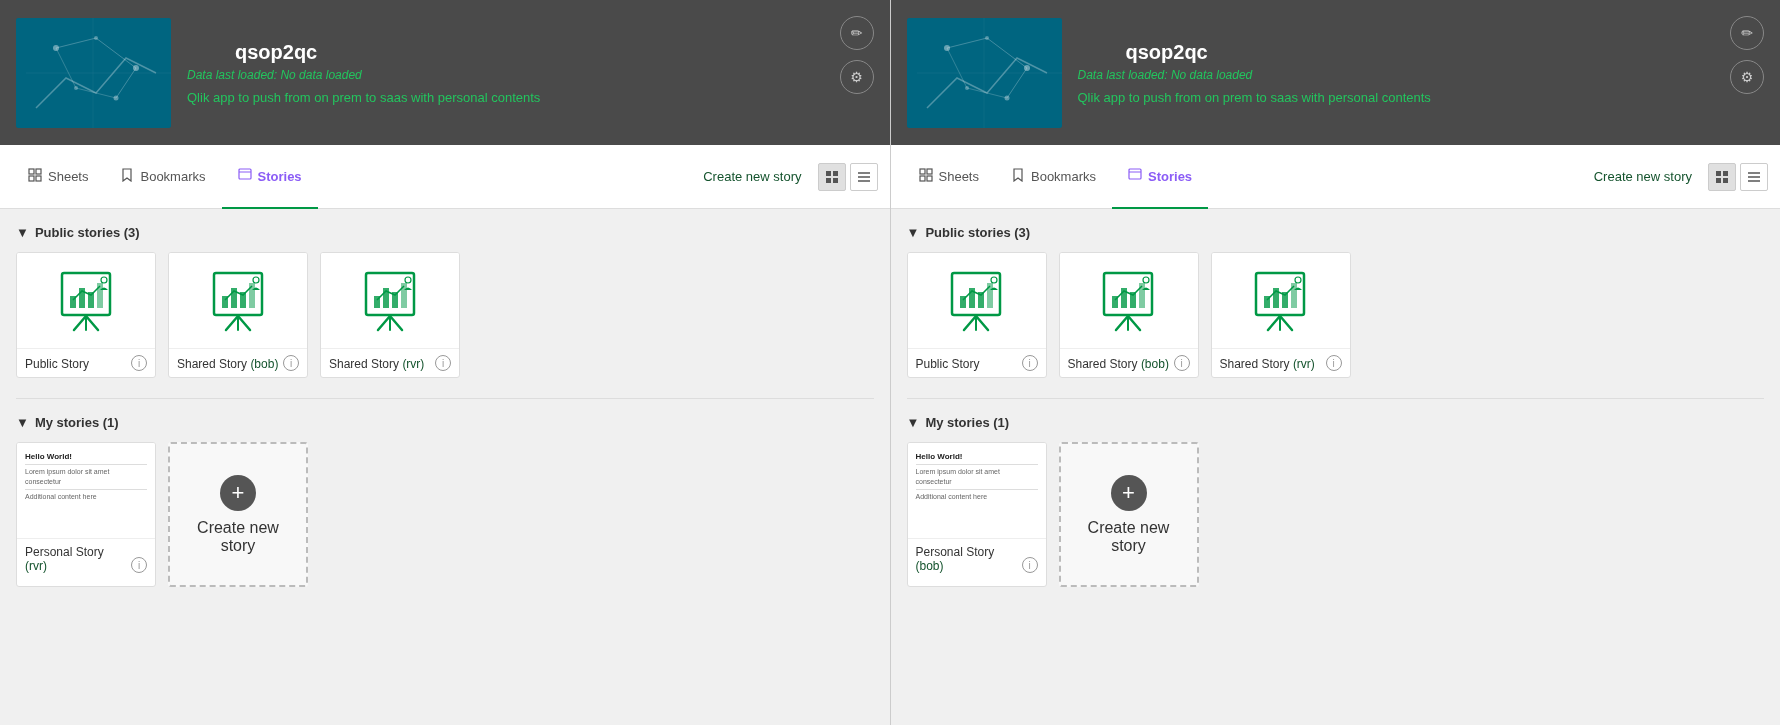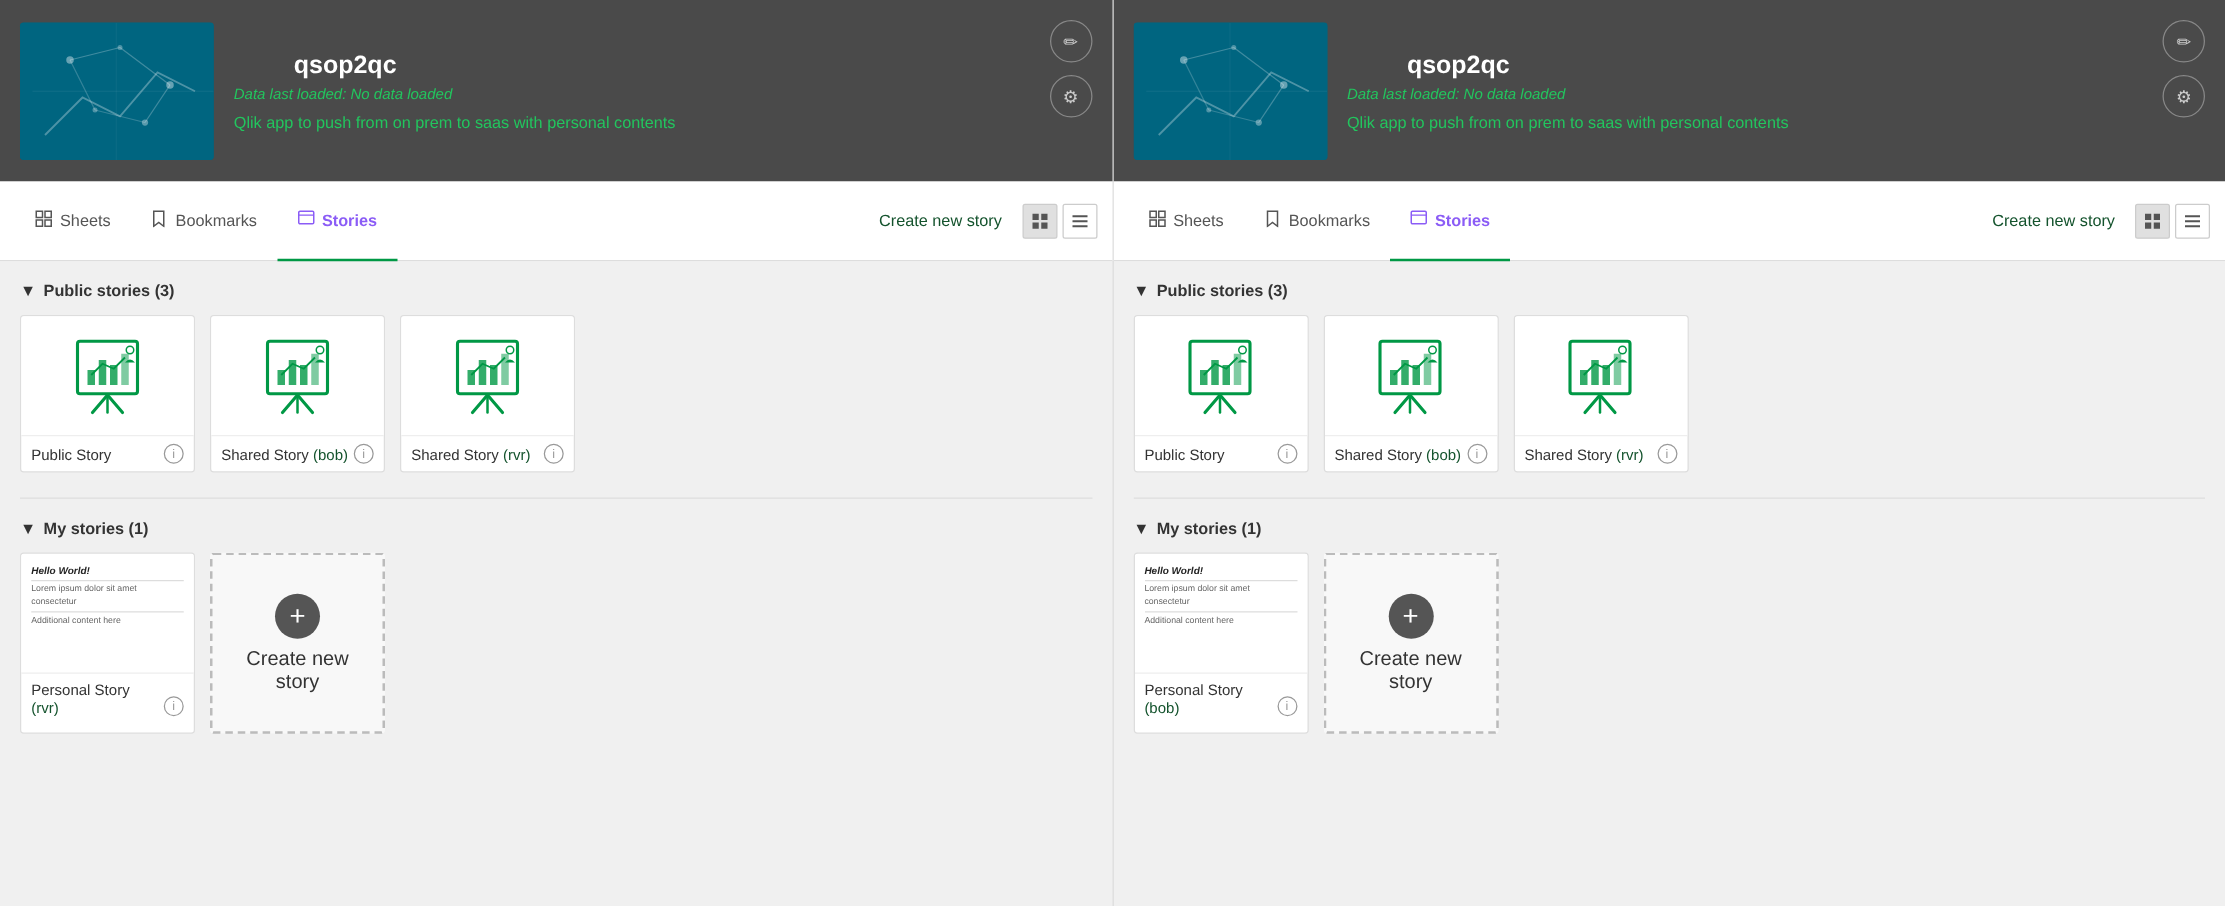--- a/index.html
+++ b/index.html
@@ -224,21 +224,21 @@
 
     
     .personal-thumb {
       height: 95px;
       background: #fff;
       padding: 8px;
       font-size: 9px;
       color: #444;
       line-height: 1.4;
     }
-    .personal-thumb .hw { font-size: 8px; font-weight: bold; color: #222; margin-bottom: 2px; font-style: italic; }
+    .personal-thumb .hw { font-size: 8px; font-weight: bold; color: #222; margin-bottom: 2px; }
     .personal-thumb .line { height: 1px; background: #ddd; margin: 2px 0; }
 
     
     .section-divider { border: none; border-top: 1px solid #ddd; margin-bottom: 16px; }
   </style>
 </head>
 <body>
 
 <div id="app-root" style="display:flex; width:1780px; min-height:725px;">
     <div class="panel">

